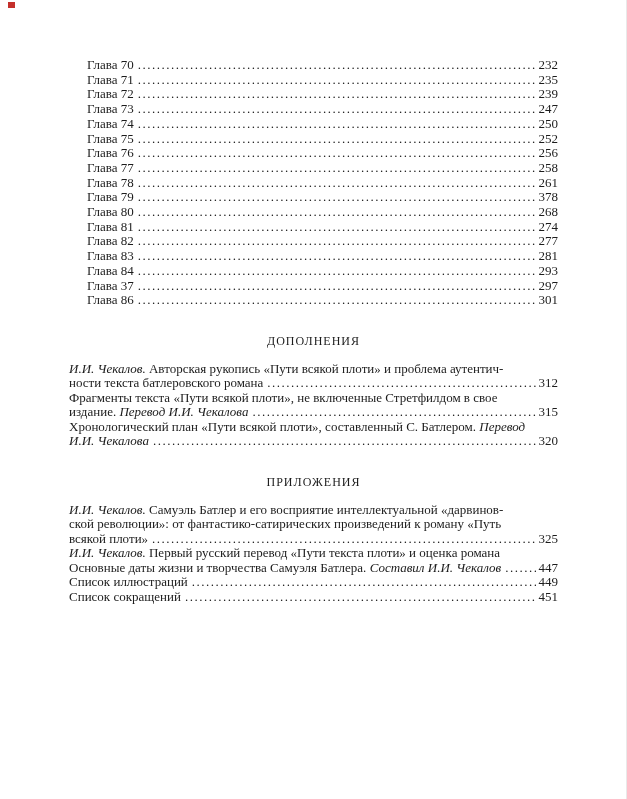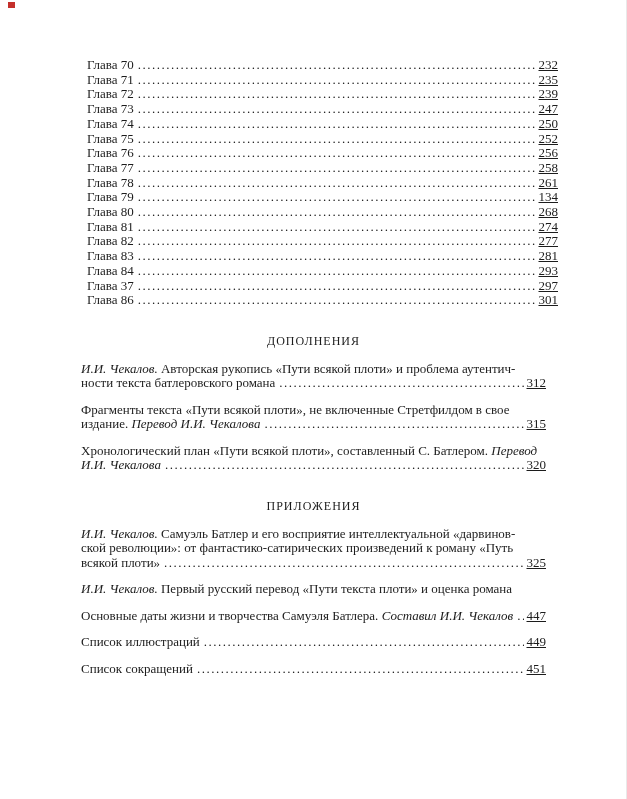--- a/index.html
+++ b/index.html
@@ -55,30 +55,29 @@
     margin: 0 3px 0 4px;
     min-width: 6px;
   }
   .dots::after {
     content: "....................................................................................................................................................................................";
     letter-spacing: 1.5px;
   }
   .pg {
     flex: 0 0 auto;
     white-space: nowrap;
-    text-decoration: underline;
   }
   .heading {
     text-align: center;
     margin: 26px 0 13px 0;
     letter-spacing: 1px;
     font-size: 12px;
   }
   .entry {
-    margin: 12px;
+    margin: 0;
   }
   .it {
     font-style: italic;
   }
 </style>
 </head>
 <body>
 
 <div class="corner-mark"></div>
 
@@ -125,21 +124,21 @@
     <span class="pg">258</span>
   </div>
       <div class="row">
     <span class="txt"><span>Глава 78</span></span>
     <span class="dots"></span>
     <span class="pg">261</span>
   </div>
       <div class="row">
     <span class="txt"><span>Глава 79</span></span>
     <span class="dots"></span>
-    <span class="pg">134</span>
+    <span class="pg">378</span>
   </div>
       <div class="row">
     <span class="txt"><span>Глава 80</span></span>
     <span class="dots"></span>
     <span class="pg">268</span>
   </div>
       <div class="row">
     <span class="txt"><span>Глава 81</span></span>
     <span class="dots"></span>
     <span class="pg">274</span>

